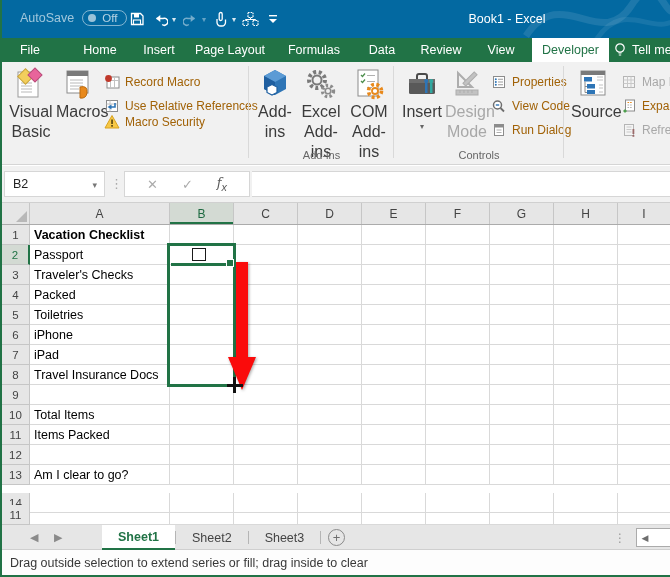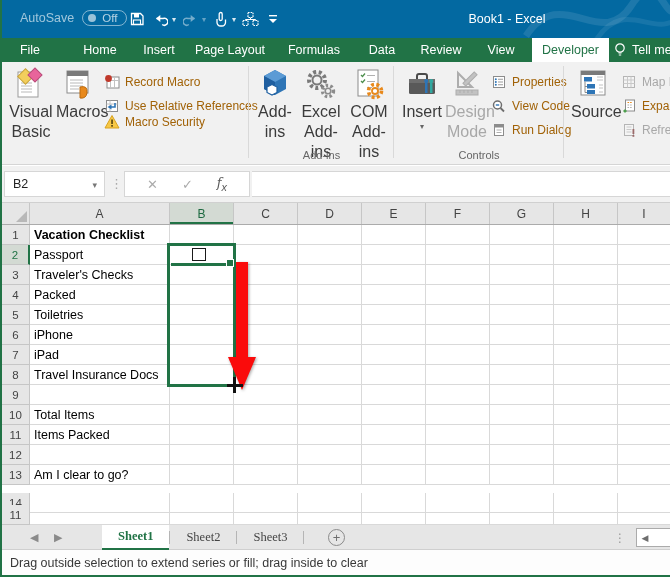--- a/index.html
+++ b/index.html
@@ -94,21 +94,21 @@
     border-left:14px solid transparent;border-right:14px solid transparent;
     border-top:33px solid #FA0B0B;}
   .plus-cur{position:absolute;z-index:8;}
   .pc-h{position:absolute;left:224.5px;top:180.5px;width:16px;height:3.4px;background:#111;}
   .pc-v{position:absolute;left:230.8px;top:174.2px;width:3.4px;height:16px;background:#111;}
   
   .sheetbar{position:absolute;left:0;top:525px;width:100%;height:25px;background:#E6E6E6;
     border-bottom:1px solid #CFCFCF;display:flex;align-items:stretch;}
   .snav{position:absolute;top:0;height:25px;display:flex;align-items:center;color:#8A8A8A;font-size:11px;}
   .stabs{position:absolute;left:100px;top:0;height:25px;display:flex;align-items:stretch;}
-  .stab{padding:0 16px;display:flex;align-items:center;font-size:12.5px;color:#444;position:relative;font-family:Liberation Serif, serif;}
+  .stab{padding:0 16px;display:flex;align-items:center;font-size:12.5px;color:#444;position:relative;}
   .stab.active{background:#fff;color:#217346;font-weight:bold;border-bottom:2px solid #217346;}
   .ssep{width:1px;height:13px;background:#B5B5B5;align-self:center;}
   .newsheet{position:absolute;left:326px;top:4px;width:17px;height:17px;border:1px solid #8A8A8A;
     border-radius:50%;display:flex;align-items:center;justify-content:center;color:#6E6E6E;
     font-size:13px;line-height:13px;}
   .sdots{position:absolute;left:612px;top:0;height:25px;display:flex;align-items:center;
     color:#9B9B9B;font-size:12px;}
   .hscroll{position:absolute;left:634px;top:3px;width:40px;height:19px;background:#fff;
     border:1px solid #ABABAB;display:flex;align-items:center;}
   .hs-arrow{width:16px;text-align:center;color:#6E6E6E;font-size:9px;}

